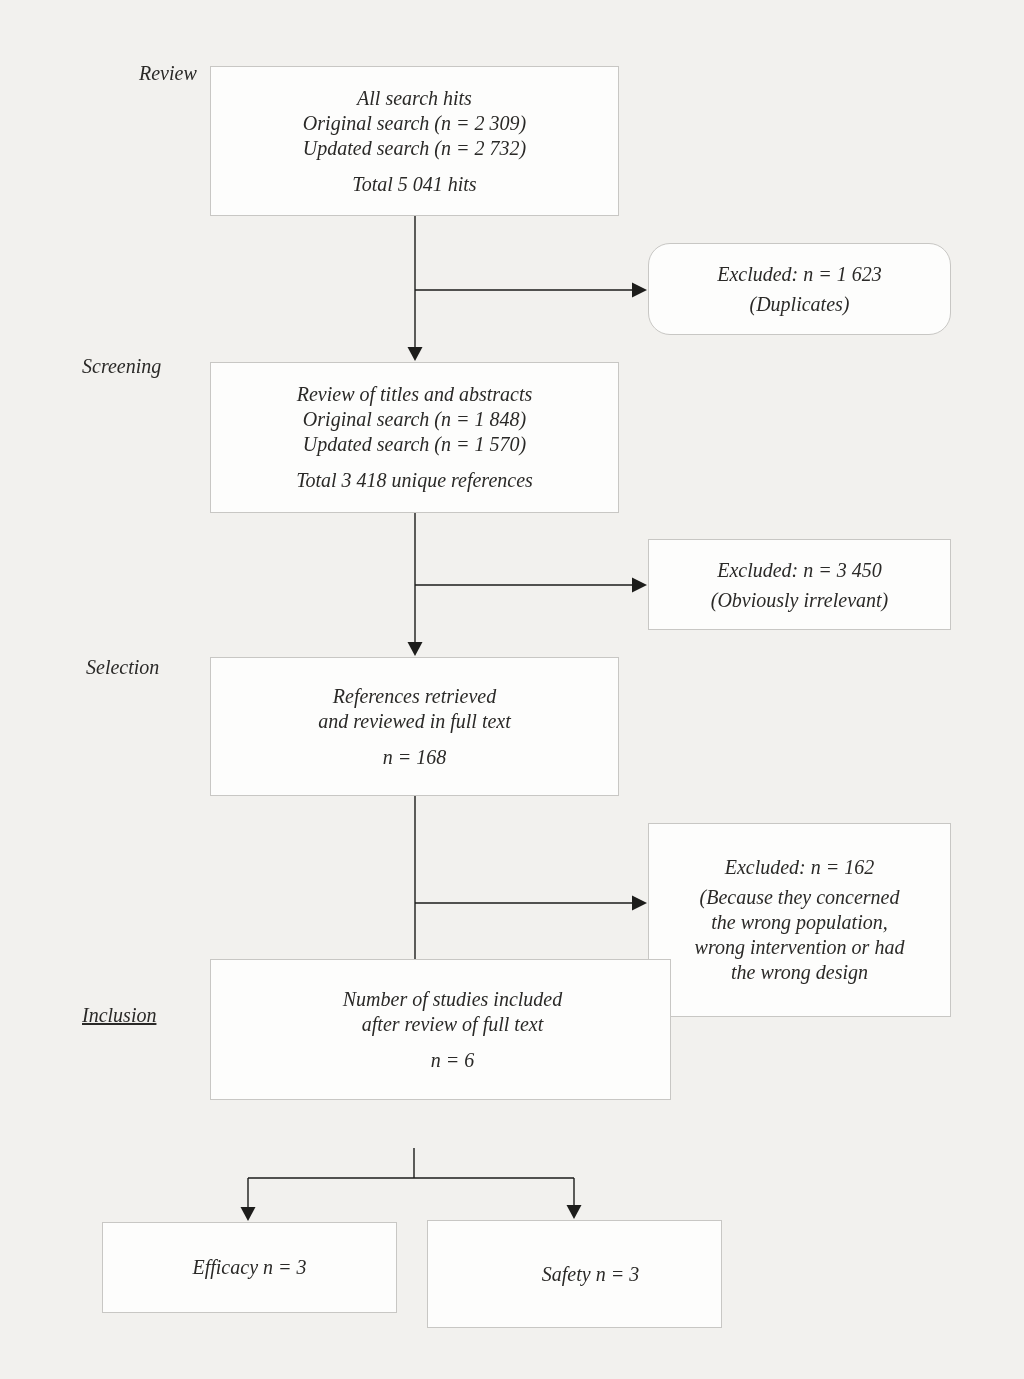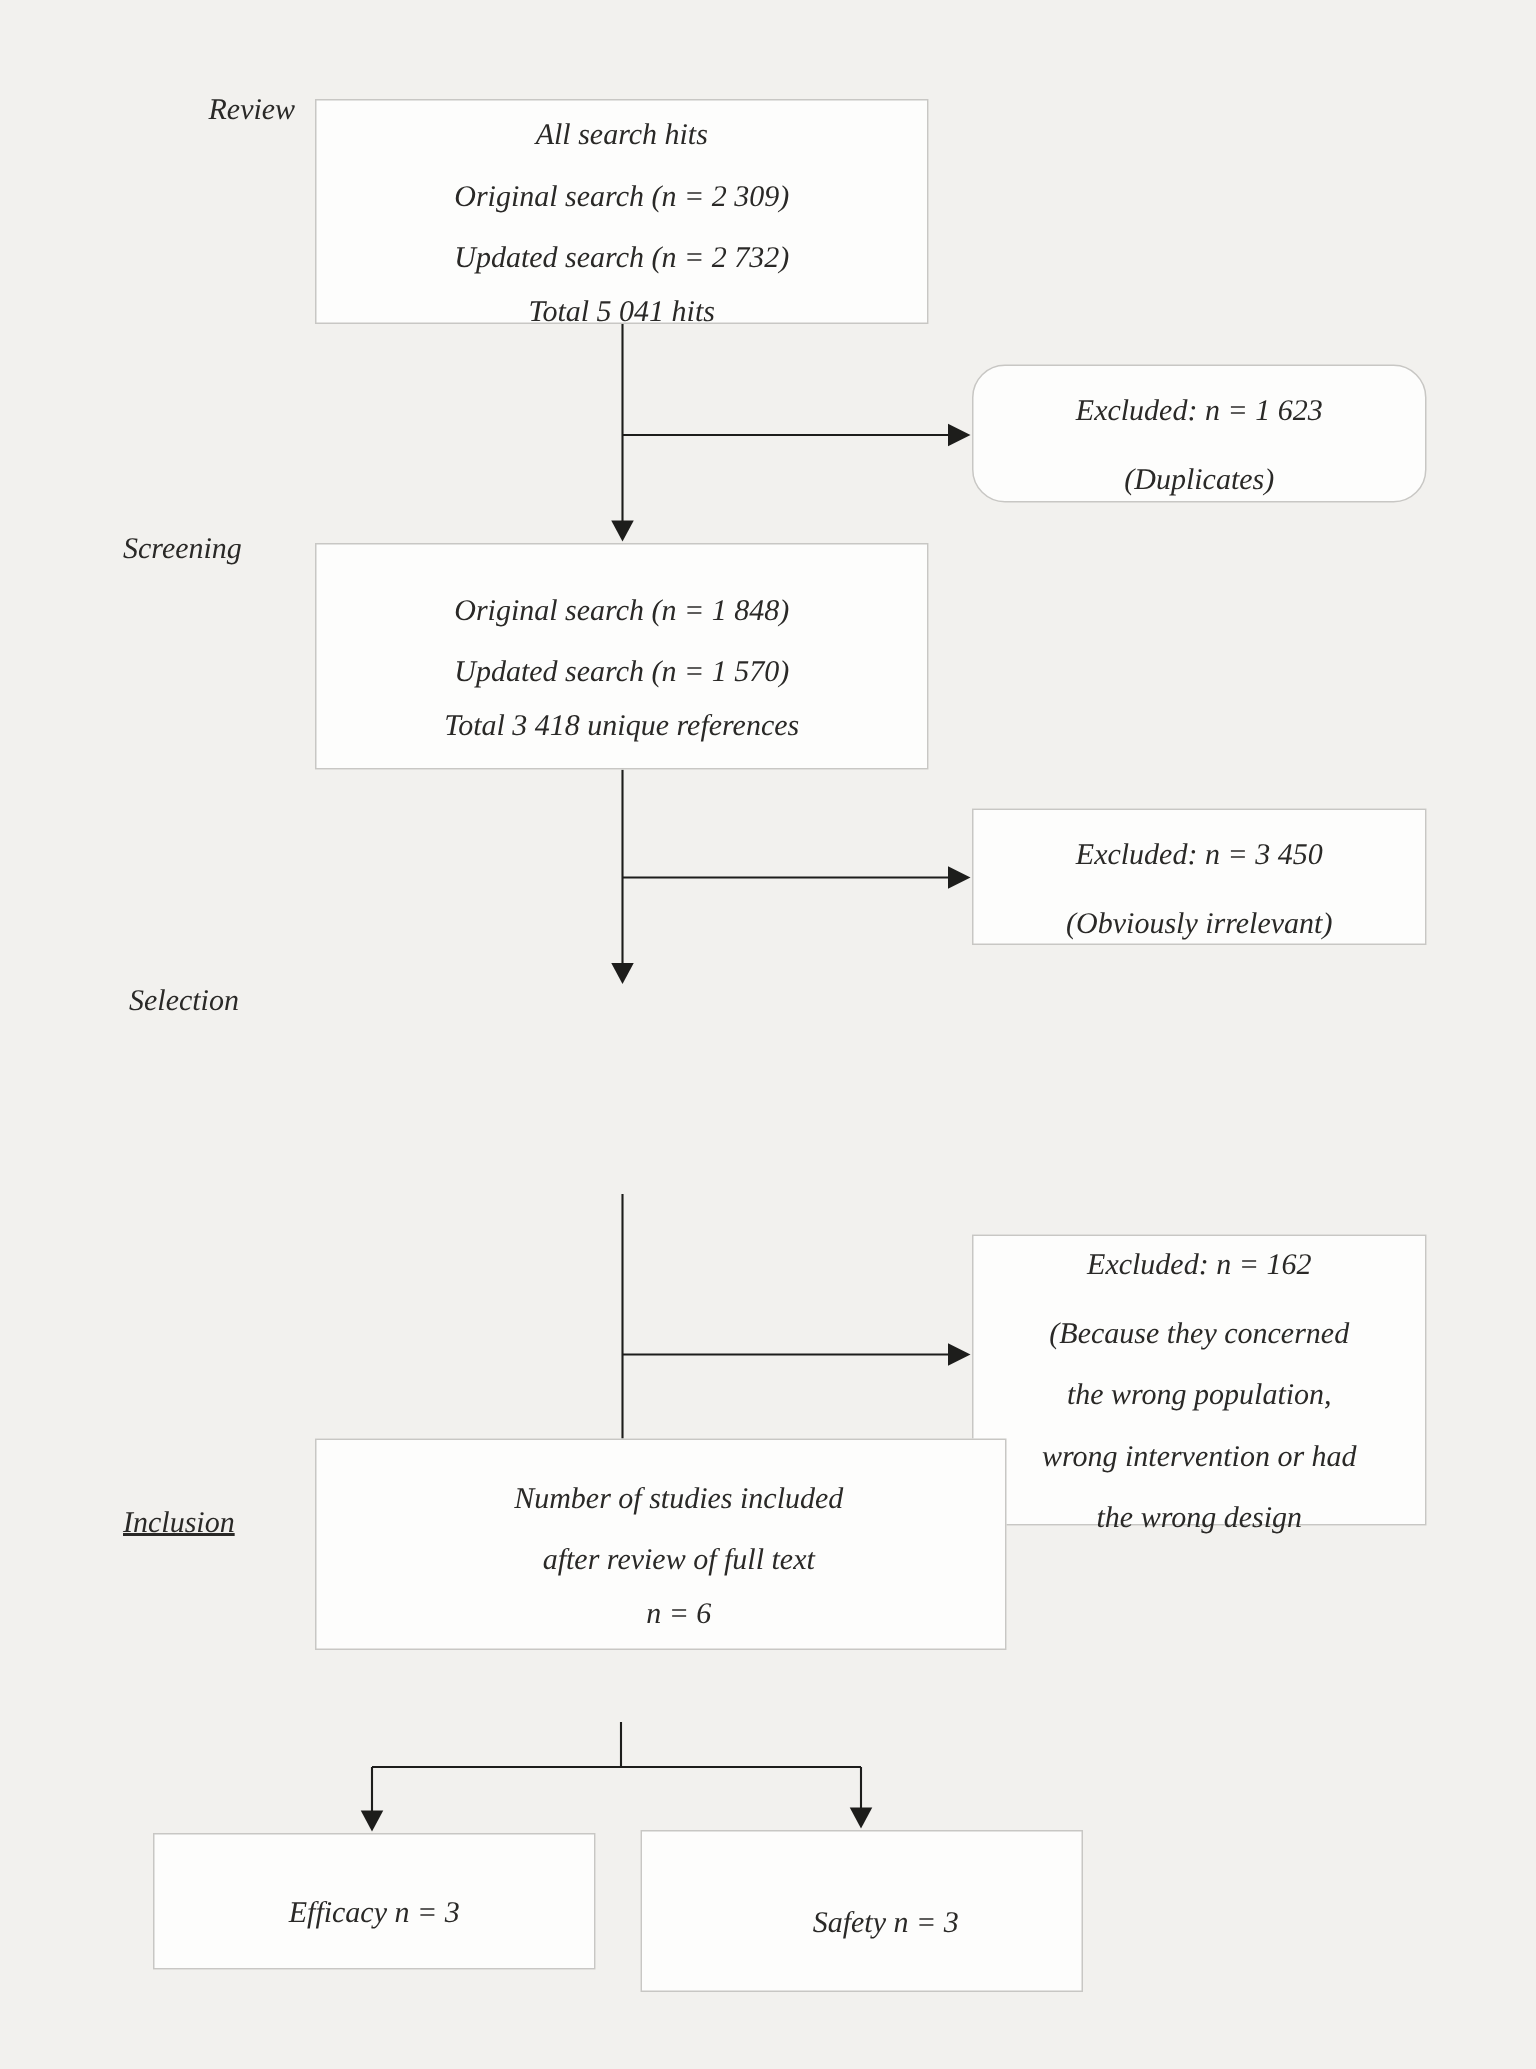--- a/index.html
+++ b/index.html
@@ -16,21 +16,21 @@
   }
   .stage-label {
     position:absolute; font-size:20px; line-height:24px; white-space:nowrap;
   }
   .node {
     position:absolute; box-sizing:border-box;
     background:var(--fill); border:1px solid var(--border);
     display:flex; flex-direction:column; align-items:center; justify-content:center;
     text-align:center; font-size:20px; line-height:25px;
   }
-  .node .line { display:block; white-space:nowrap;margin-top:16px; }
+  .node .line { display:block; white-space:nowrap; }
   .node .total { margin-top:11px; }
   .node.gap30 .line { line-height:30px; }
   .excl-title { margin-bottom:5px; }
 
   
   #box-search    { left:210px; top:66px;   width:409px; height:150px; }
   #box-excl-dup  { left:648px; top:243px;  width:303px; height:92px;border-radius:22px;  }
   #box-screening { left:210px; top:362px;  width:409px; height:151px; }
   #box-excl-irr  { left:648px; top:539px;  width:303px; height:91px;  }
   #box-selection { left:210px; top:657px;  width:409px; height:139px; }
@@ -87,30 +87,36 @@
     <span class="line">Updated search (n = 2 732)</span>
     <span class="line total">Total 5 041 hits</span>
   </div>
 
   <div class="node gap30" id="box-excl-dup">
     <span class="line">Excluded: n = 1 623</span>
     <span class="line">(Duplicates)</span>
   </div>
 
   <div class="node" id="box-screening">
+    <span class="line">Review of titles and abstracts</span>
     <span class="line">Original search (n = 1 848)</span>
     <span class="line">Updated search (n = 1 570)</span>
     <span class="line total">Total 3 418 unique references</span>
   </div>
 
   <div class="node gap30" id="box-excl-irr">
     <span class="line">Excluded: n = 3 450</span>
     <span class="line">(Obviously irrelevant)</span>
   </div>
 
+  <div class="node" id="box-selection">
+    <span class="line">References retrieved</span>
+    <span class="line">and reviewed in full text</span>
+    <span class="line total">n = 168</span>
+  </div>
 
   <div class="node" id="box-excl-wrong">
     <span class="line excl-title">Excluded: n = 162</span>
     <span class="line">(Because they concerned</span>
     <span class="line">the wrong population,</span>
     <span class="line">wrong intervention or had</span>
     <span class="line">the wrong design</span>
   </div>
 
   <div class="node" id="box-inclusion">

